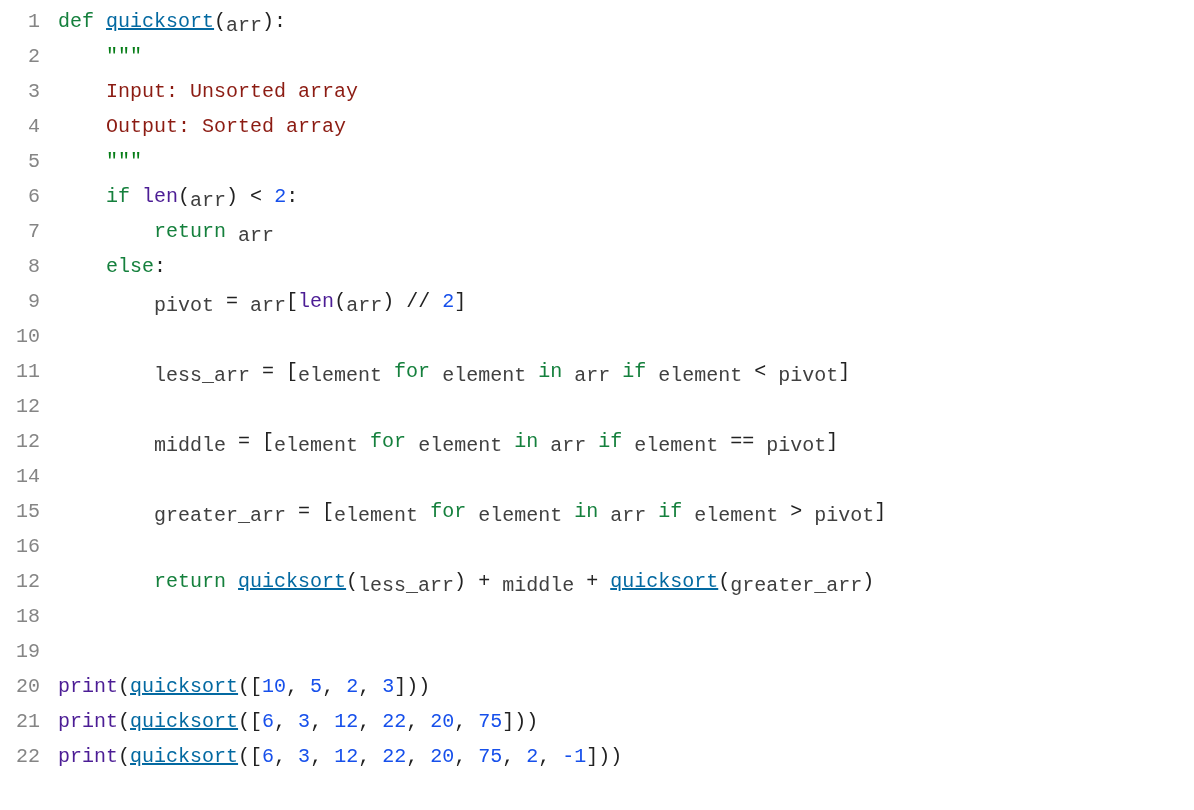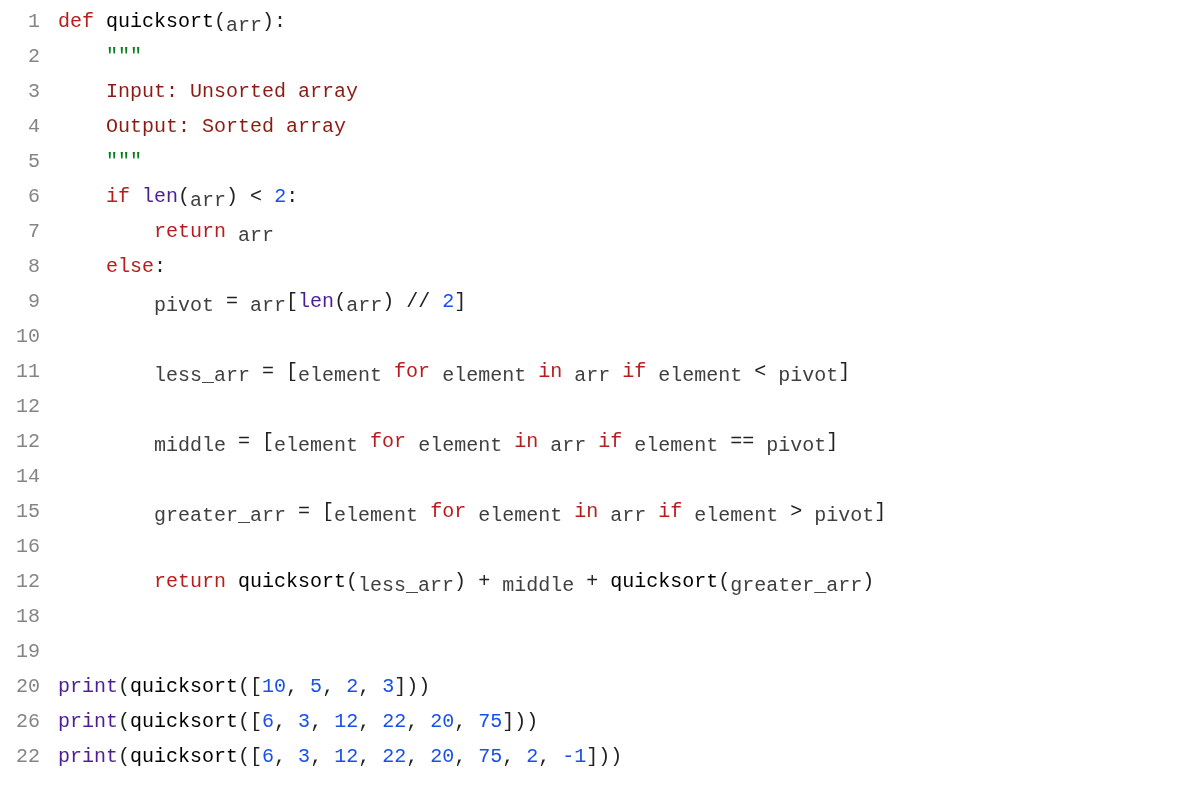--- a/index.html
+++ b/index.html
@@ -24,22 +24,22 @@
     flex: 1;
     white-space: pre;
     position: relative;
   }
   .code-line {
     height: 35px;
     display: flex;
     align-items: center;
   }
   
-  .kw { color: #b91c1c; }           
-  .fn { color: #000000; }           
+  .kw { color: #15803d; }           
+  .fn { color: #0369a1; text-decoration: underline; }           
   .bi { color: #4c1d95; }           
   .id { color: #404040; margin-top: 7px; }           
   .str { color: #8C1C13; }          
   .strq { color: #067D17; }         
   .num { color: #1750EB; }          
   .op { color: #222222; }           
   .pun { color: #222222; }          
 </style>
 </head>
 <body>
@@ -58,16 +58,16 @@
     <div>11</div>
     <div>12</div>
     <div>12</div>
     <div>14</div>
     <div>15</div>
     <div>16</div>
     <div>12</div>
     <div>18</div>
     <div>19</div>
     <div>20</div>
-    <div>26</div>
+    <div>21</div>
     <div>22</div>
   </div>
 <div class="code" id="code"><div class="code-line"><span class="kw">def</span><span class="pun"> </span><span class="fn">quicksort</span><span class="pun">(</span><span class="id">arr</span><span class="pun">):</span></div><div class="code-line"><span>    </span><span class="strq">"""</span></div><div class="code-line"><span>    </span><span class="str">Input: Unsorted array</span></div><div class="code-line"><span>    </span><span class="str">Output: Sorted array</span></div><div class="code-line"><span>    </span><span class="strq">"""</span></div><div class="code-line"><span>    </span><span class="kw">if</span><span class="pun"> </span><span class="bi">len</span><span class="pun">(</span><span class="id">arr</span><span class="pun">) </span><span class="op">&lt;</span><span class="pun"> </span><span class="num">2</span><span class="pun">:</span></div><div class="code-line"><span>        </span><span class="kw">return</span><span class="pun"> </span><span class="id">arr</span></div><div class="code-line"><span>    </span><span class="kw">else</span><span class="pun">:</span></div><div class="code-line"><span>        </span><span class="id">pivot</span><span class="pun"> </span><span class="op">=</span><span class="pun"> </span><span class="id">arr</span><span class="pun">[</span><span class="bi">len</span><span class="pun">(</span><span class="id">arr</span><span class="pun">) </span><span class="op">//</span><span class="pun"> </span><span class="num">2</span><span class="pun">]</span></div><div class="code-line"></div><div class="code-line"><span>        </span><span class="id">less_arr</span><span class="pun"> </span><span class="op">=</span><span class="pun"> [</span><span class="id">element</span><span class="pun"> </span><span class="kw">for</span><span class="pun"> </span><span class="id">element</span><span class="pun"> </span><span class="kw">in</span><span class="pun"> </span><span class="id">arr</span><span class="pun"> </span><span class="kw">if</span><span class="pun"> </span><span class="id">element</span><span class="pun"> </span><span class="op">&lt;</span><span class="pun"> </span><span class="id">pivot</span><span class="pun">]</span></div><div class="code-line"></div><div class="code-line"><span>        </span><span class="id">middle</span><span class="pun"> </span><span class="op">=</span><span class="pun"> [</span><span class="id">element</span><span class="pun"> </span><span class="kw">for</span><span class="pun"> </span><span class="id">element</span><span class="pun"> </span><span class="kw">in</span><span class="pun"> </span><span class="id">arr</span><span class="pun"> </span><span class="kw">if</span><span class="pun"> </span><span class="id">element</span><span class="pun"> </span><span class="op">==</span><span class="pun"> </span><span class="id">pivot</span><span class="pun">]</span></div><div class="code-line"></div><div class="code-line"><span>        </span><span class="id">greater_arr</span><span class="pun"> </span><span class="op">=</span><span class="pun"> [</span><span class="id">element</span><span class="pun"> </span><span class="kw">for</span><span class="pun"> </span><span class="id">element</span><span class="pun"> </span><span class="kw">in</span><span class="pun"> </span><span class="id">arr</span><span class="pun"> </span><span class="kw">if</span><span class="pun"> </span><span class="id">element</span><span class="pun"> </span><span class="op">&gt;</span><span class="pun"> </span><span class="id">pivot</span><span class="pun">]</span></div><div class="code-line"></div><div class="code-line"><span>        </span><span class="kw">return</span><span class="pun"> </span><span class="fn">quicksort</span><span class="pun">(</span><span class="id">less_arr</span><span class="pun">) </span><span class="op">+</span><span class="pun"> </span><span class="id">middle</span><span class="pun"> </span><span class="op">+</span><span class="pun"> </span><span class="fn">quicksort</span><span class="pun">(</span><span class="id">greater_arr</span><span class="pun">)</span></div><div class="code-line"></div><div class="code-line"></div><div class="code-line"><span class="bi">print</span><span class="pun">(</span><span class="fn">quicksort</span><span class="pun">([</span><span class="num">10</span><span class="pun">, </span><span class="num">5</span><span class="pun">, </span><span class="num">2</span><span class="pun">, </span><span class="num">3</span><span class="pun">]))</span></div><div class="code-line"><span class="bi">print</span><span class="pun">(</span><span class="fn">quicksort</span><span class="pun">([</span><span class="num">6</span><span class="pun">, </span><span class="num">3</span><span class="pun">, </span><span class="num">12</span><span class="pun">, </span><span class="num">22</span><span class="pun">, </span><span class="num">20</span><span class="pun">, </span><span class="num">75</span><span class="pun">]))</span></div><div class="code-line"><span class="bi">print</span><span class="pun">(</span><span class="fn">quicksort</span><span class="pun">([</span><span class="num">6</span><span class="pun">, </span><span class="num">3</span><span class="pun">, </span><span class="num">12</span><span class="pun">, </span><span class="num">22</span><span class="pun">, </span><span class="num">20</span><span class="pun">, </span><span class="num">75</span><span class="pun">, </span><span class="num">2</span><span class="pun">, </span><span class="num">-1</span><span class="pun">]))</span></div></div>
 
 </body></html>

